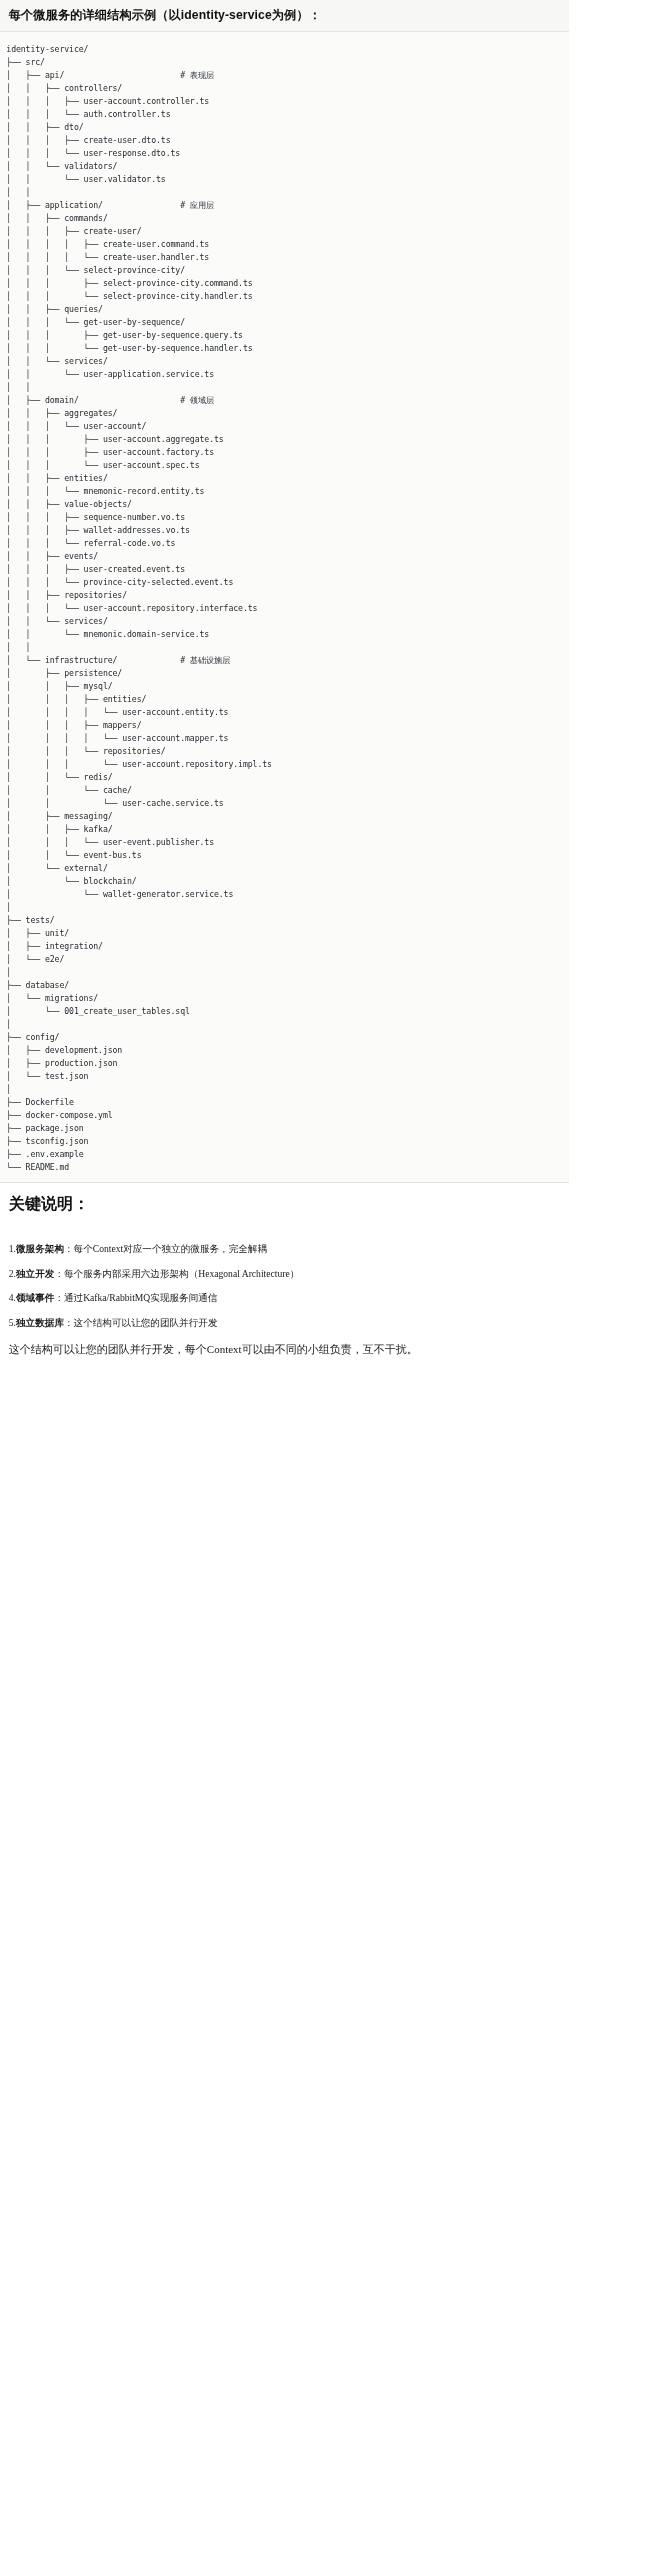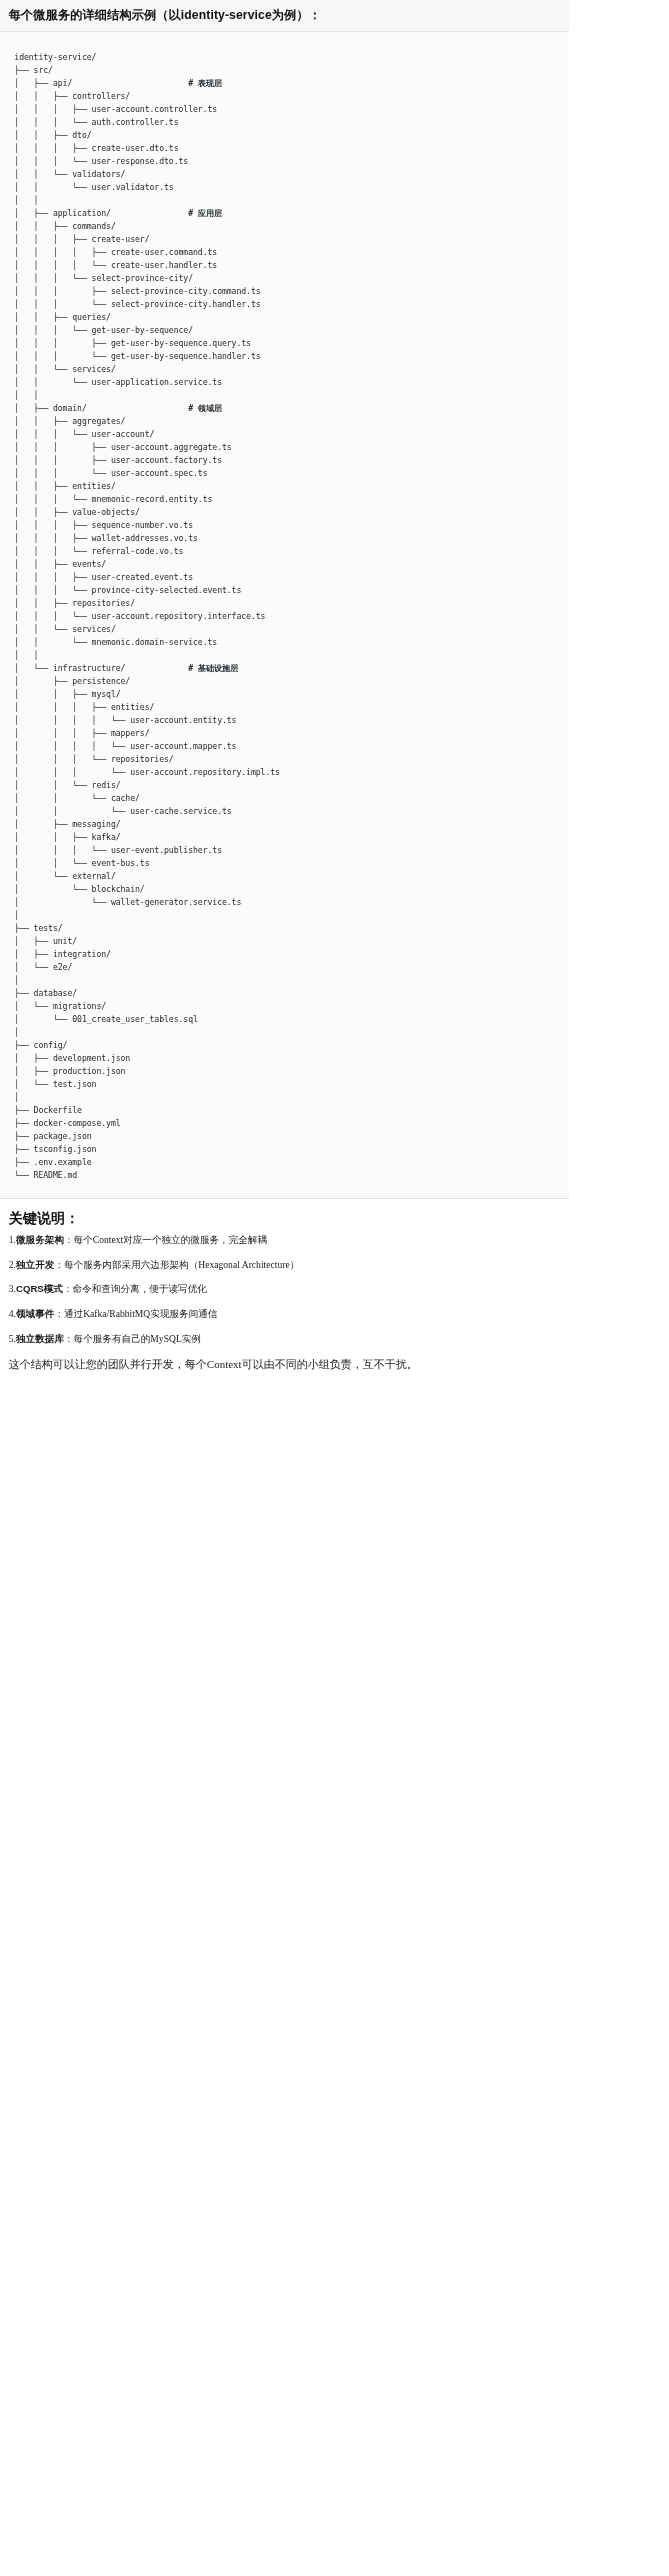--- a/index.html
+++ b/index.html
@@ -33,43 +33,43 @@
     letter-spacing: 0.1px;
     color: #111111;
   }
 
   
   .tree-block {
     background: #fbfbfa;
     padding: 11.3px 0 7.5px 6.3px;
   }
   pre.tree {
-    margin: 8px;
+    margin: 0;
     font-family: "DejaVu Sans Mono", "Liberation Mono", monospace;
     font-size: 8.2px;
     line-height: 13px;
     color: #24292e;
     white-space: pre;
     tab-size: 4;
     letter-spacing: -0.1px;
   }
-  pre.tree .cmt { color: #2b3137; font-weight: bold; }
+  pre.tree .cmt { color: #2b3137; }
 
   
   .notes-block {
     border-top: 0.6px solid #e3e3df;
     padding: 11.3px 8.8px 10px 8.8px;
     background: #ffffff;
   }
   .notes-title {
     font-family: "Liberation Sans", sans-serif;
     font-weight: bold;
-    font-size: 14px;
+    font-size: 16px;
     color: #111111;
-    margin: 0 0 5px 0;
+    margin: 0 0 27px 0;
     letter-spacing: 0.1px;
   }
   ol.notes {
     list-style: none;
     margin: 0;
     padding: 0;
   }
   ol.notes li {
     font-family: "Liberation Serif", serif;
     font-size: 9.6px;
@@ -189,21 +189,20 @@
 ├── tsconfig.json
 ├── .env.example
 └── README.md</pre>
   </div>
 
   <div class="notes-block">
     <div class="notes-title">关键说明：</div>
     <ol class="notes">
         <li><span class="num">1.</span><span class="term">微服务架构</span><span class="body">：每个Context对应一个独立的微服务，完全解耦</span></li>
         <li><span class="num">2.</span><span class="term">独立开发</span><span class="body">：每个服务内部采用六边形架构（Hexagonal Architecture）</span></li>
-        <li><span class="num">3.</span><span class="term">CQRS模式</span><span class="body">：命令和查询分离，便于读写优化</span></li>
         <li><span class="num">4.</span><span class="term">领域事件</span><span class="body">：通过Kafka/RabbitMQ实现服务间通信</span></li>
-        <li><span class="num">5.</span><span class="term">独立数据库</span><span class="body">：每个服务有自己的MySQL实例</span></li>
+        <li><span class="num">5.</span><span class="term">独立数据库</span><span class="body">：这个结构可以让您的团队并行开发</span></li>
       </ol>
     <p class="closing">这个结构可以让您的团队并行开发，每个Context可以由不同的小组负责，互不干扰。</p>
   </div>
 
 </div>
 
 
 </body></html>

